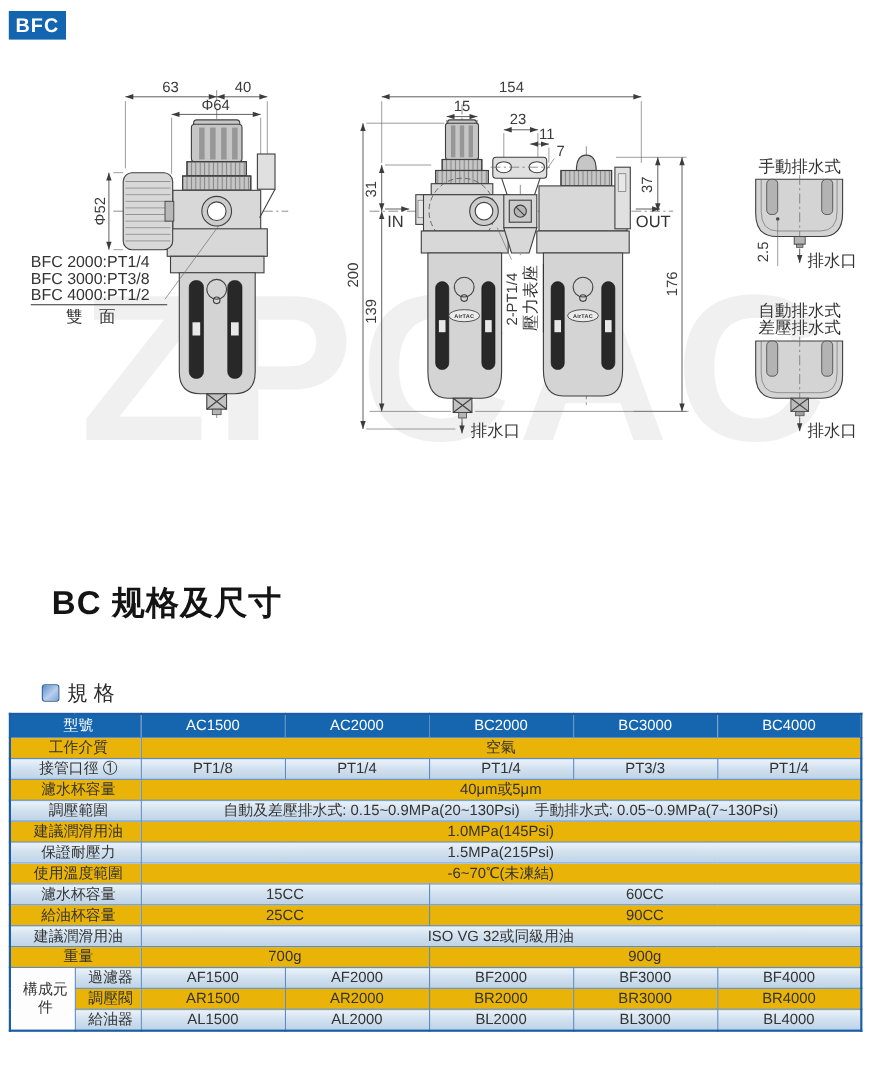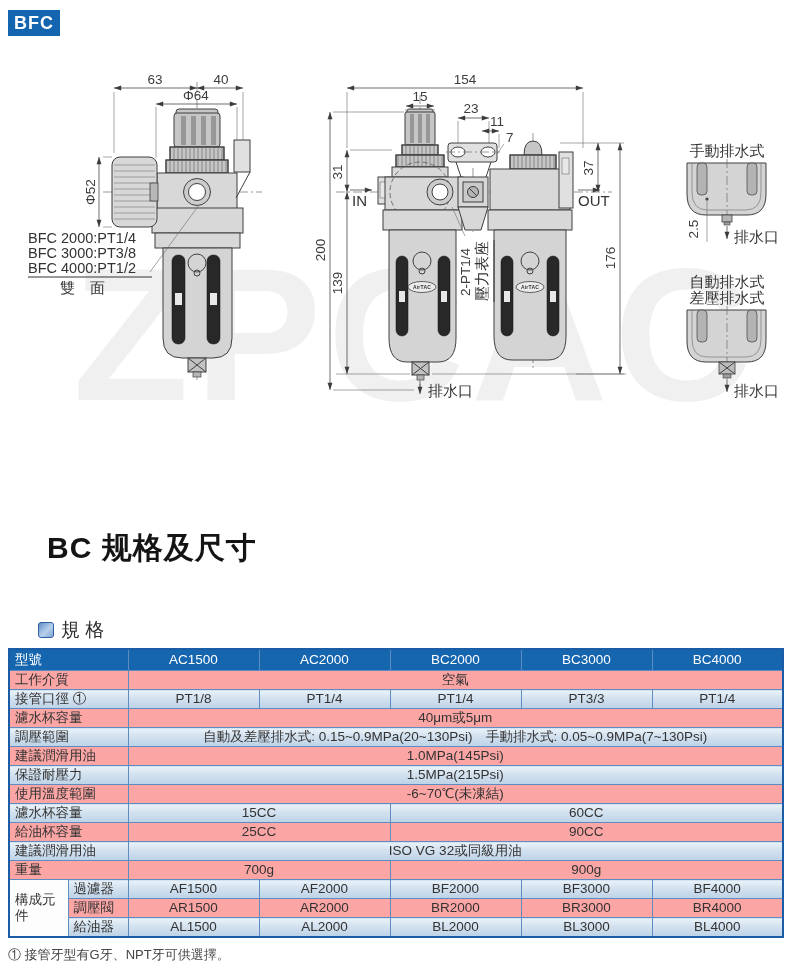--- a/index.html
+++ b/index.html
@@ -45,23 +45,23 @@
   table.spec {
     position:absolute; left:8px; top:648px; width:774px;
     border-collapse:collapse; table-layout:fixed;
     font-size:13.5px; color:#333; border:2px solid #1a5da6;
   }
   table.spec td {
     border:1px solid #5f8cc0; text-align:center; padding:0;
     height:18px; line-height:1.05; overflow:hidden; white-space:nowrap;
   }
   table.spec tr.hdr td { background:#1565af; color:#fff; height:20px; }
-  table.spec td.lbl { text-align:left; padding-left:5px; }
+  table.spec td.lbl { text-align:center; padding-left:5px; }
   table.spec tr.alt td { background:linear-gradient(180deg,#eaf2f9 0%,#d2e1ef 45%,#bdd3e7 100%); }
-  table.spec tr.plain td { background:#fca5a5; }
+  table.spec tr.plain td { background:#eab308; }
   table.spec td.comp { background:#fdfdfd !important; white-space:normal; line-height:1.15; }
   .footnote { position:absolute; left:8px; top:946px; font-size:13px; color:#454545; }
 </style>
 </head>
 <body>
 
 <div class="page">
 
   <div class="badge">BFC</div>
 
@@ -398,15 +398,14 @@
         <td class="lbl">給油器</td>
         <td>AL1500</td>
         <td>AL2000</td>
         <td>BL2000</td>
         <td>BL3000</td>
         <td>BL4000</td>
       </tr>
     </tbody>
   </table>
 
-  <div class="footnote">① 接管牙型有G牙、NPT牙可供選擇。</div>
 
 </div>
 
 </body></html>

